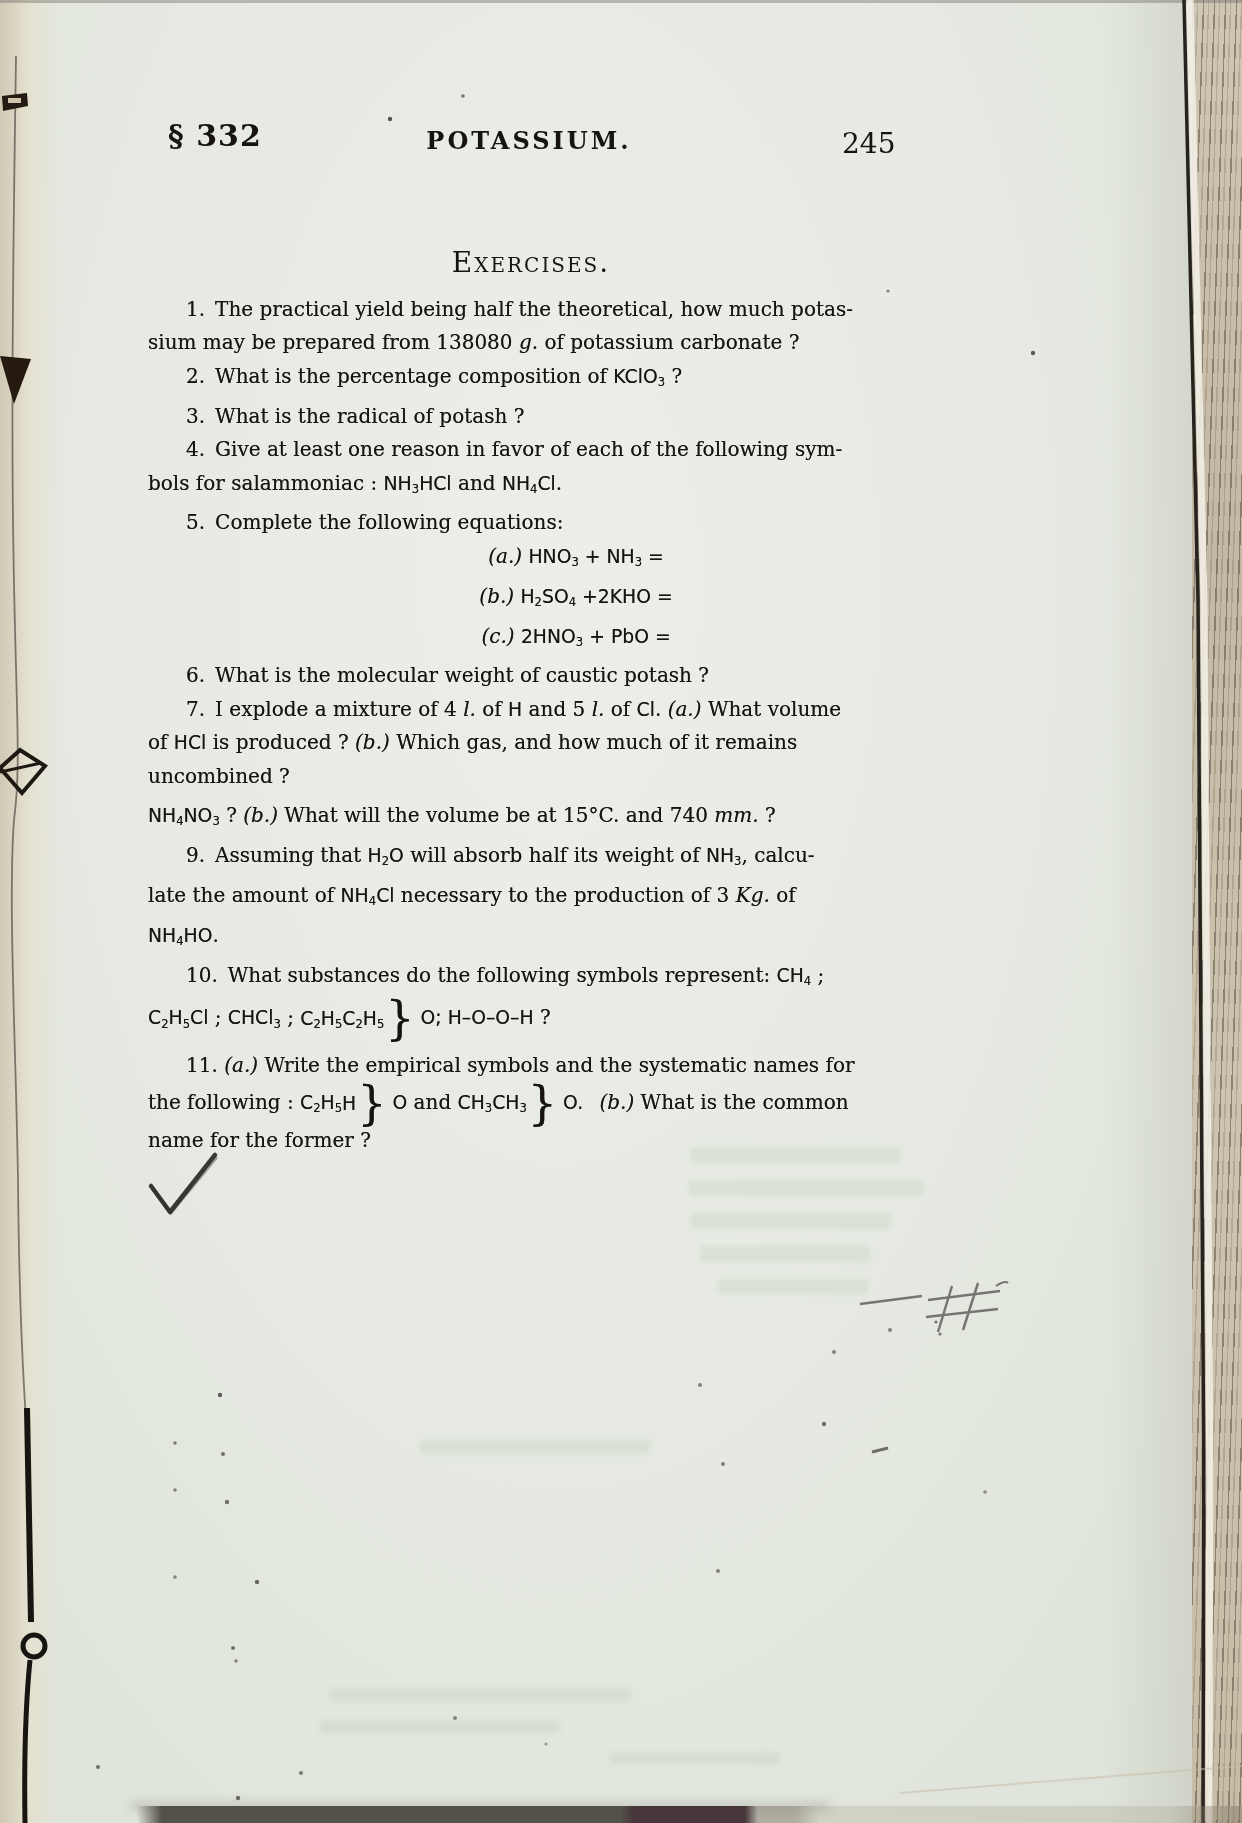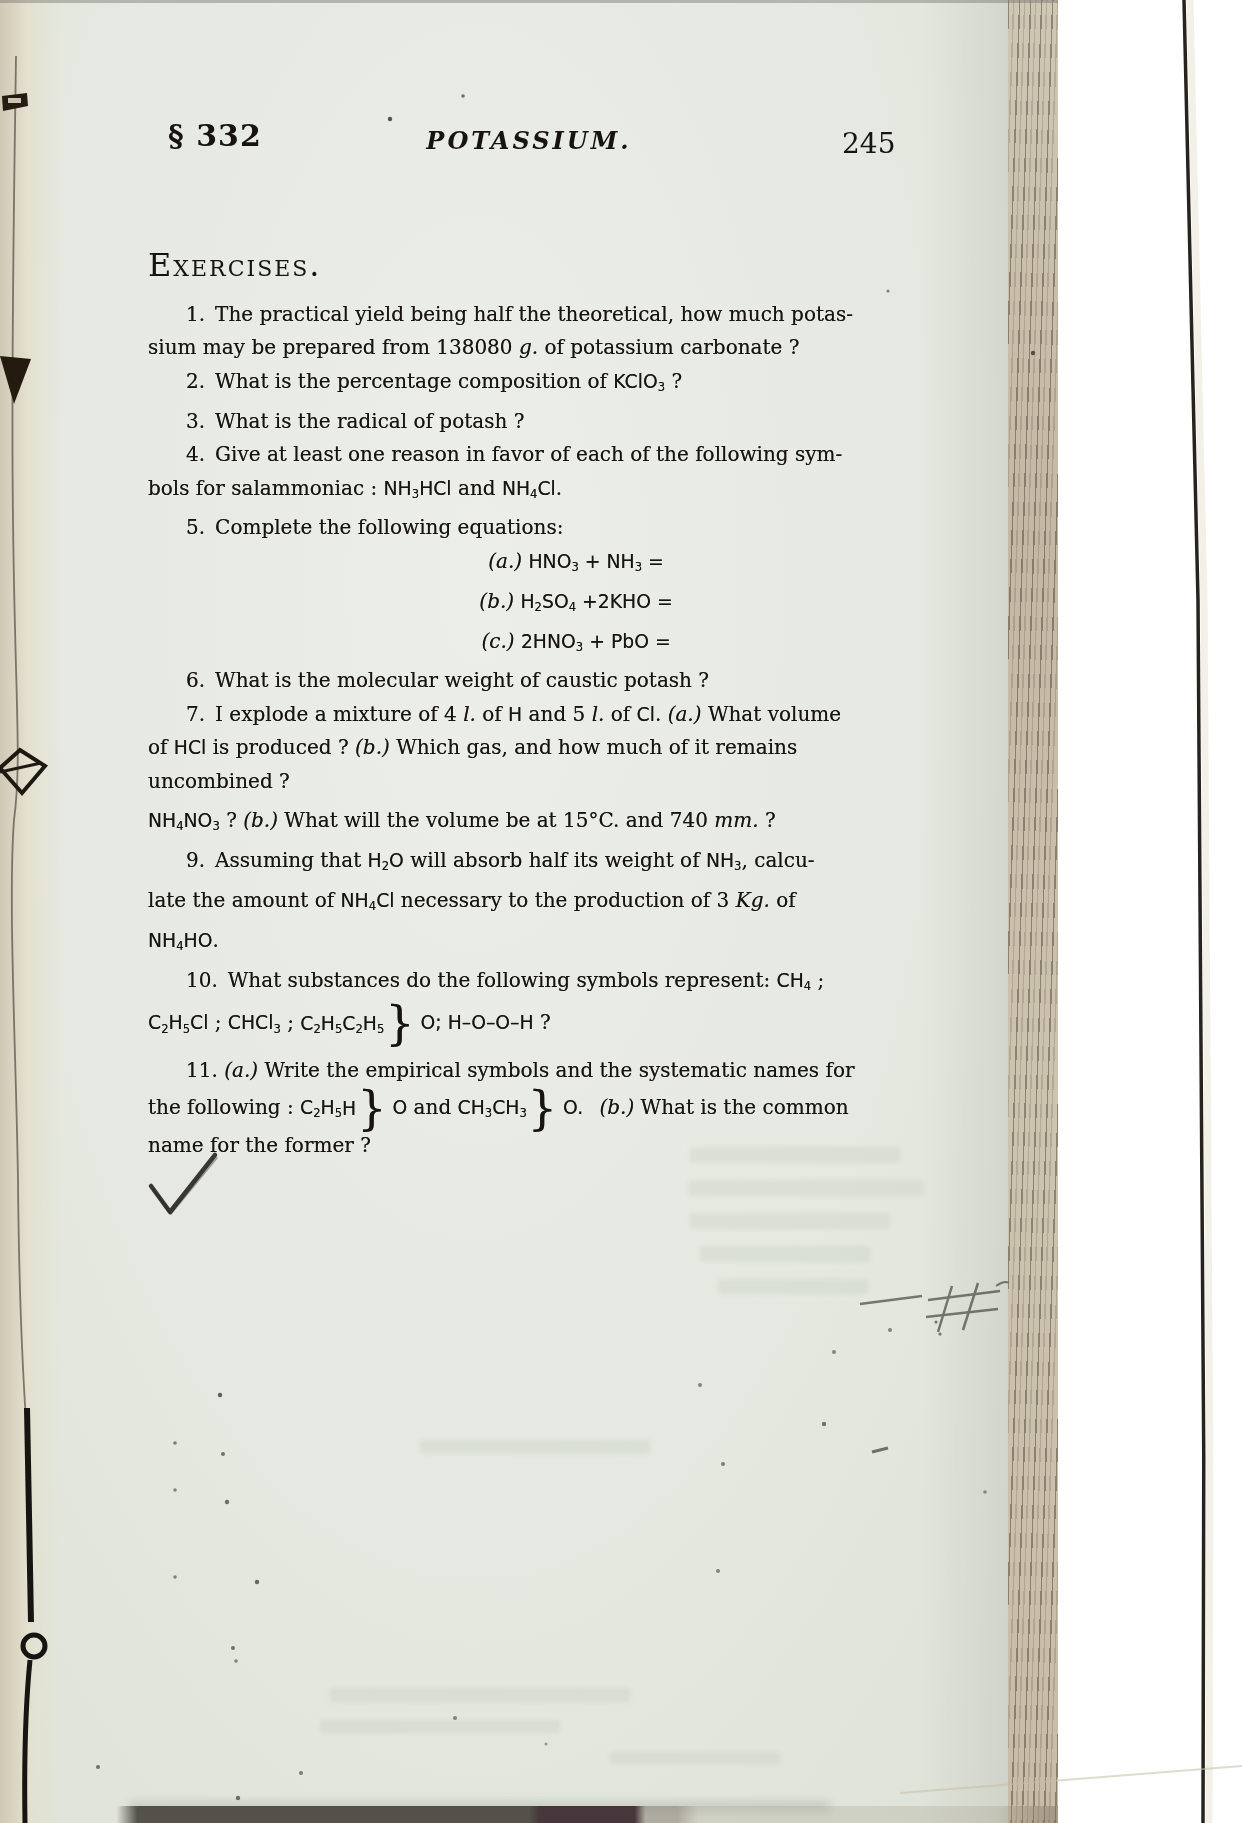--- a/index.html
+++ b/index.html
@@ -1,40 +1,40 @@
 <!DOCTYPE html>
 <html><head>
 <meta charset="utf-8">
 <style>
   html,body{margin:0;padding:0;width:1242px;height:1823px;overflow:hidden;}
-  .page{position:relative;width:1058px;height:1823px;
+  .page{position:relative;width:1242px;height:1823px;
         background:radial-gradient(ellipse at 45% 32%, #ecefe7 0%, #e5e9e1 52%, #dde2d7 100%);
         font-family:"DejaVu Serif", serif;color:#17140f;}
   
   .left-binding{position:absolute;left:0;top:0;width:60px;height:100%;
         background:linear-gradient(90deg,#cfc8b4 0%,#e4e0cf 45%,rgba(230,233,224,0) 100%);}
   
   .top-edge{position:absolute;left:0;top:0;width:100%;height:3px;background:rgba(120,118,110,.45);}
   
   .fore-edge{position:absolute;right:0;top:0;width:50px;height:100%;
         background:linear-gradient(180deg,#cfc7b4,#c3b8a3 30%,#cdc4b0 60%,#c7bda7 100%);}
   .fore-edge .streaks{position:absolute;inset:0;
         background:repeating-linear-gradient(92deg, rgba(52,42,30,.42) 0 1.5px, rgba(0,0,0,0) 1.5px 5px,
                    rgba(92,74,52,.22) 5px 6.5px, rgba(0,0,0,0) 6.5px 11px);}
   .right-shade{position:absolute;right:48px;top:0;width:90px;height:100%;
         background:linear-gradient(90deg,rgba(0,0,0,0),rgba(100,95,82,.12));}
   
   .sec{position:absolute;left:168px;top:118px;font-size:30px;font-weight:bold;letter-spacing:1px;}
   .rtitle{position:absolute;left:148px;top:126px;width:762px;text-align:center;
-        font-style:italic;font-weight:bold;font-size:24px;letter-spacing:3px;}
+        font-weight:bold;font-size:24px;letter-spacing:3px;}
   .pgnum{position:absolute;left:842px;top:127px;font-size:28px;}
   
   .textcol{position:absolute;left:148px;top:246px;width:766px;}
-  .heading{margin:0 0 14px 0;text-align:left;font-variant-caps:small-caps;
-        font-size:32px;letter-spacing:2px;}
+  .heading{margin:0 0 14px 0;text-align:center;font-variant-caps:small-caps;
+        font-size:28px;letter-spacing:2px;}
   p.q{margin:0;}
   .line{display:block;line-height:33.4px;font-size:20px;text-shadow:0 0 .5px rgba(22,19,14,.65);}
   .indent{padding-left:38px;}
   .center{text-align:center;transform:translateX(45px);}
   .it{font-style:italic;}
   .chem{font-family:"DejaVu Sans", sans-serif;font-size:0.94em;}
   .sub{font-size:0.58em;vertical-align:-0.30em;}
   p[data-name="question-8"]{margin-top:6px;}
   p[data-name="question-11"]{margin-top:8px;}
   p[data-name="question-12"]{margin-top:10px;}

